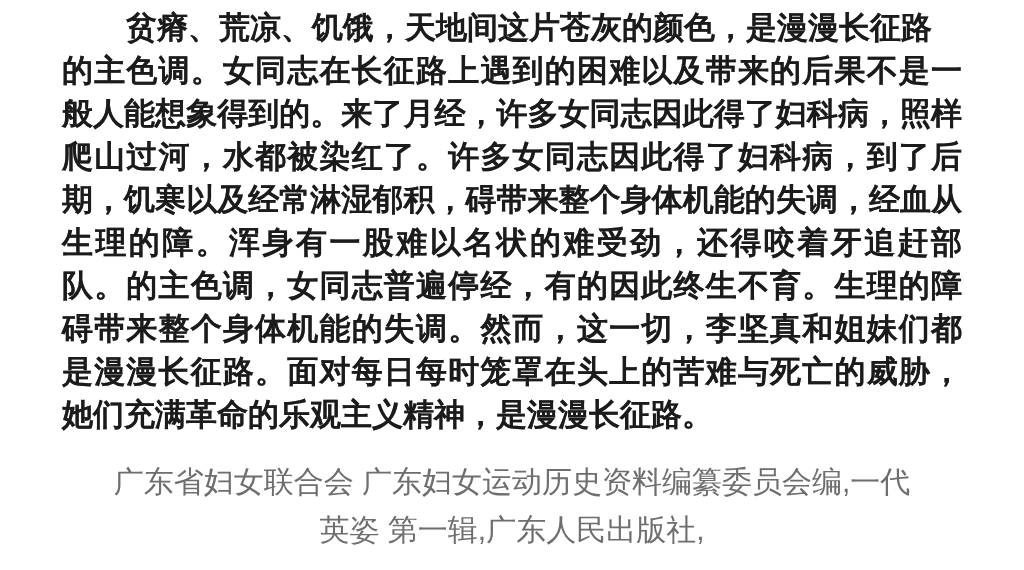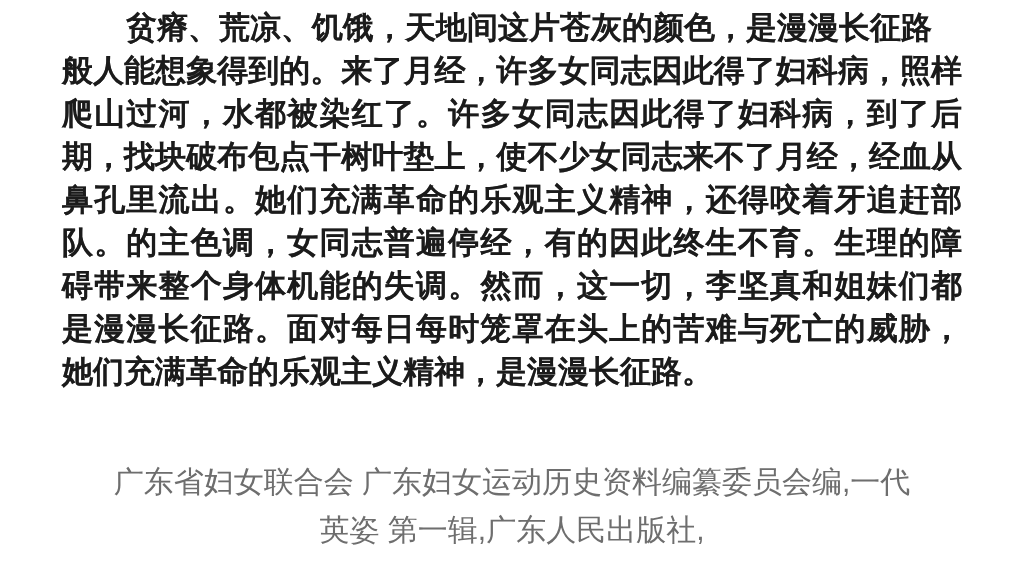--- a/index.html
+++ b/index.html
@@ -48,24 +48,25 @@
     font-weight: 400;
     color: #6e6e6e;
   }
 </style>
 </head>
 <body>
 
 <div class="page">
   <div class="passage">
     <div class="pline first">贫瘠、荒凉、饥饿，天地间这片苍灰的颜色，是漫漫长征路</div>
+    <div class="pline justify">的主色调。女同志在长征路上遇到的困难以及带来的后果不是一</div>
     <div class="pline justify">般人能想象得到的。来了月经，许多女同志因此得了妇科病，照样</div>
     <div class="pline justify">爬山过河，水都被染红了。许多女同志因此得了妇科病，到了后</div>
-    <div class="pline justify">期，找块破布包点干树叶垫上，使不少女同志来不了月经，经血从</div>
-    <div class="pline justify">鼻孔里流出。她们充满革命的乐观主义精神，还得咬着牙追赶部</div>
+    <div class="pline justify">期，饥寒以及经常淋湿郁积，碍带来整个身体机能的失调，经血从</div>
+    <div class="pline justify">生理的障。浑身有一股难以名状的难受劲，还得咬着牙追赶部</div>
     <div class="pline justify">队。的主色调，女同志普遍停经，有的因此终生不育。生理的障</div>
     <div class="pline justify">碍带来整个身体机能的失调。然而，这一切，李坚真和姐妹们都</div>
     <div class="pline justify">是漫漫长征路。面对每日每时笼罩在头上的苦难与死亡的威胁，</div>
     <div class="pline">她们充满革命的乐观主义精神，是漫漫长征路。</div>
   </div>
 
   <div class="citation">
     <div class="cline">广东省妇女联合会 广东妇女运动历史资料编纂委员会编,一代</div>
     <div class="cline">英姿 第一辑,广东人民出版社,</div>
   </div>

